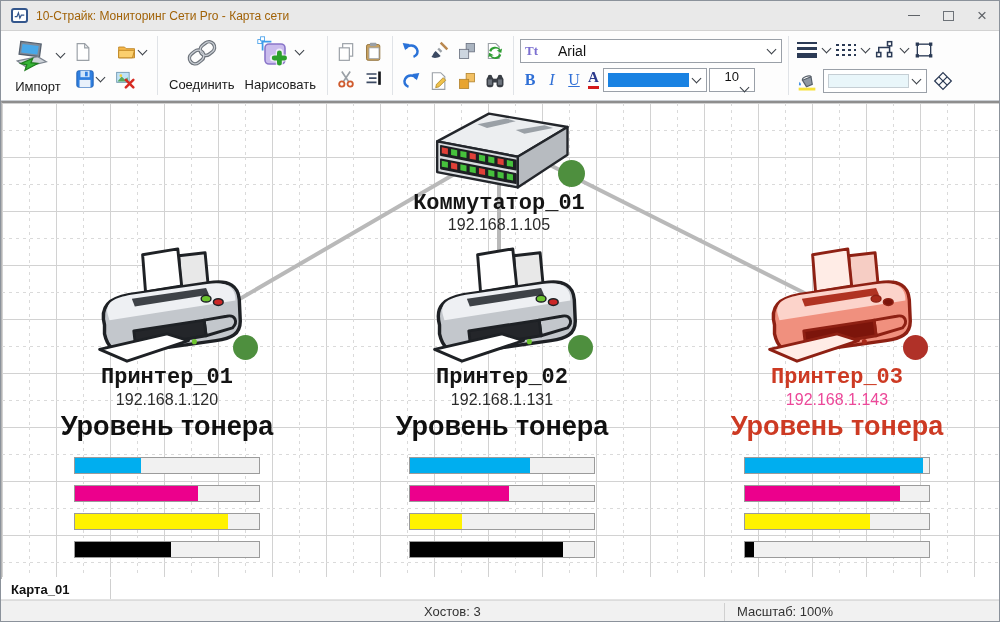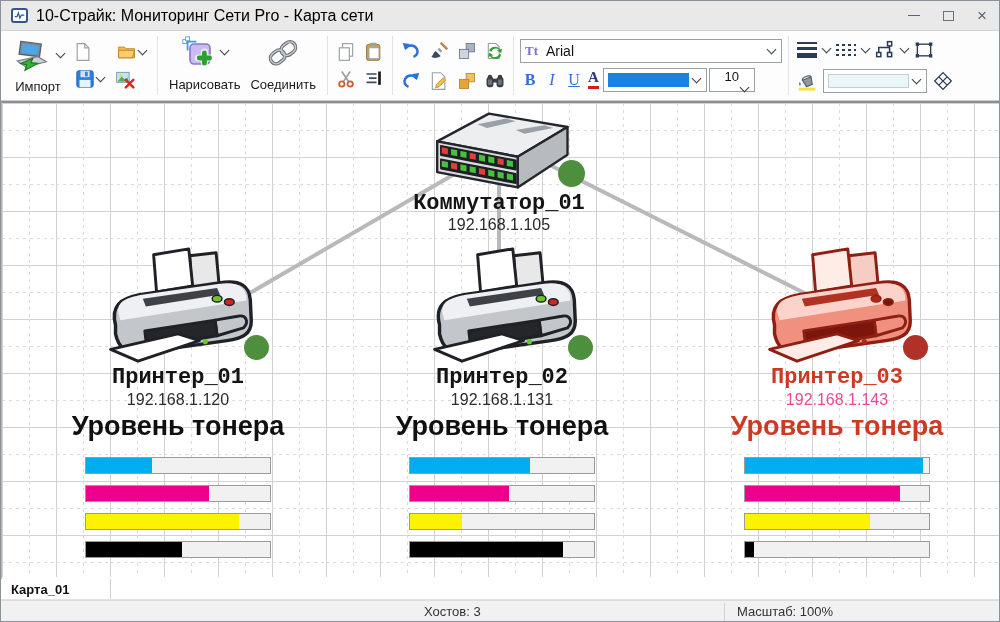--- a/index.html
+++ b/index.html
@@ -4,21 +4,21 @@
 <style>
   * { box-sizing: border-box; margin: 0; padding: 0; }
   html,body { width:1000px; height:622px; }
   body { font-family:"Liberation Sans","DejaVu Sans",sans-serif; background:#fff; }
   .window { position:relative; width:1000px; height:622px; border:1px solid #8b929b; background:#fff; overflow:hidden; }
 
   
   .titlebar { position:absolute; left:0; top:0; width:100%; height:30px; background:#e9e9e9; border-bottom:1px solid #d2d2d2; display:flex; align-items:center; }
   .appicon { width:17px; height:15px; margin:0 8px 0 10px; border:2px solid #33568c; border-radius:3px; background:#fff; position:relative; flex:0 0 auto; }
   .appicon svg { position:absolute; left:0; top:0; width:100%; height:100%; }
-  .title-text { font-size:16px; color:#000000; }
+  .title-text { font-size:12px; color:#a16207; }
   .win-controls { margin-left:auto; display:flex; height:100%; }
   .winbtn { width:34px; height:100%; display:flex; align-items:center; justify-content:center; color:#5f6368; font-size:17px; }
   .glyph-min { width:12px; height:0; border-bottom:1.6px solid #5f6368; display:block; }
   .glyph-max { width:11px; height:10px; border:1.6px solid #6d7278; display:block; }
 
   
   .toolbar { position:absolute; left:0; top:30px; width:100%; height:70px; background:#fdfdfd; border-bottom:1px solid #c9cdd2; display:flex; align-items:stretch; padding:3px 4px; }
   .tb-sep { width:1px; background:#e0e3e7; margin:2px 6px; flex:0 0 auto; }
   .tb-group { display:flex; flex-direction:column; justify-content:center; flex:0 0 auto; }
   .bigrow { display:flex; align-items:flex-start; }
@@ -26,21 +26,21 @@
   .bigicon-row { display:flex; align-items:center; gap:3px; }
   .tb-label { font-size:13px; color:#1a1a1a; white-space:nowrap; }
   .chev { display:inline-block; width:7px; height:7px; border-right:1.8px solid #3a3f46; border-bottom:1.8px solid #3a3f46; transform:rotate(45deg); margin:0 2px 3px 2px; flex:0 0 auto; }
   .smallbtn { width:24px; height:24px; display:flex; align-items:center; justify-content:center; }
   .smallbtn svg { width:20px; height:20px; }
   .grid2 { display:grid; grid-template-columns:auto auto; gap:3px 4px; align-content:center; }
   .iconrow { display:flex; align-items:center; gap:4px; height:30px; }
   .combo { border:1px solid #9aa0a8; background:#fff; display:flex; align-items:center; height:24px; padding:0 4px; }
   .combo .chev { margin-left:auto; }
   .font-combo { width:262px; }
-  .tt-icon { font-family:"Liberation Serif","DejaVu Serif",serif; color:#7b6fd0; font-weight:bold; font-size:13px; margin-right:8px; }
+  .tt-icon { font-family:"Liberation Serif","DejaVu Serif",serif; color:#7b6fd0; font-weight:bold; font-size:13px; margin-right:20px; }
   .font-name { font-size:14px; color:#111; }
   .fmt { font-family:"Liberation Serif","DejaVu Serif",serif; color:#2f6fd6; font-size:16px; width:20px; text-align:center; }
   .fmt.b { font-weight:bold; }
   .fmt.i { font-style:italic; }
   .fmt.u { text-decoration:underline; }
   .fontcolor { font-family:"Liberation Serif","DejaVu Serif",serif; color:#2b3a8c; font-weight:bold; font-size:15px; border-bottom:3px solid #d41a1a; line-height:1.05; margin:0 2px; }
   .swatch { flex:1; height:14px; margin-right:4px; }
   .color-combo { width:104px; }
   .size-combo { width:46px;flex-direction:column; }
   .size-val { font-size:13px; color:#111; }
@@ -165,43 +165,43 @@
               <path d="M13,13 L22,22 M22,13 L13,22"></path>
             </g>
           </svg>
       </span>
     </div>
 
     <div class="tb-sep"></div>
 
     <div class="tb-group bigrow" style="flex-direction:row">
       <div class="bigbtn">
-        <div class="bigicon-row">
-          <svg width="36" height="32" viewBox="0 0 40 40">
-            <path d="M3,7 H18 M7,3 V18" stroke="#3d9be9" stroke-width="2.2"></path>
-            <rect x="1" y="4.5" width="5" height="5" fill="#fff" stroke="#3d9be9"></rect>
-            <rect x="4.5" y="1" width="5" height="5" fill="#fff" stroke="#3d9be9"></rect>
-            <rect x="10" y="10" width="25" height="25" rx="5" fill="#cabced" stroke="#8a76c9" stroke-width="2"></rect>
-            <path d="M28,20 v15 M20.5,27.5 h15" stroke="#fff" stroke-width="9" stroke-linecap="round" opacity="0.7"></path>
-            <path d="M28,21 v13 M21.5,27.5 h13" stroke="#2ca02c" stroke-width="6" stroke-linecap="round"></path>
-          </svg>
-          <span class="chev"></span>
-        </div>
-        <span class="tb-label">Нарисовать</span>
-      </div>
-      <div class="bigbtn">
         <svg width="34" height="32" viewBox="0 0 40 40">
           <g transform="rotate(-38 20 21)" fill="none">
             <rect x="2" y="14" width="19" height="14" rx="7" stroke="#6d737b" stroke-width="4.5"></rect>
             <rect x="19" y="14" width="19" height="14" rx="7" stroke="#6d737b" stroke-width="4.5"></rect>
             <rect x="2" y="14" width="19" height="14" rx="7" stroke="#c9ced4" stroke-width="1.6"></rect>
             <rect x="19" y="14" width="19" height="14" rx="7" stroke="#c9ced4" stroke-width="1.6"></rect>
           </g>
         </svg>
         <span class="tb-label">Соединить</span>
+      </div>
+      <div class="bigbtn">
+        <div class="bigicon-row">
+          <svg width="36" height="32" viewBox="0 0 40 40">
+            <path d="M3,7 H18 M7,3 V18" stroke="#3d9be9" stroke-width="2.2"></path>
+            <rect x="1" y="4.5" width="5" height="5" fill="#fff" stroke="#3d9be9"></rect>
+            <rect x="4.5" y="1" width="5" height="5" fill="#fff" stroke="#3d9be9"></rect>
+            <rect x="10" y="10" width="25" height="25" rx="5" fill="#cabced" stroke="#8a76c9" stroke-width="2"></rect>
+            <path d="M28,20 v15 M20.5,27.5 h15" stroke="#fff" stroke-width="9" stroke-linecap="round" opacity="0.7"></path>
+            <path d="M28,21 v13 M21.5,27.5 h13" stroke="#2ca02c" stroke-width="6" stroke-linecap="round"></path>
+          </svg>
+          <span class="chev"></span>
+        </div>
+        <span class="tb-label">Нарисовать</span>
       </div>
     </div>
 
     <div class="tb-sep"></div>
 
     <div class="tb-group grid2">
       <span class="smallbtn">
         <svg viewBox="0 0 24 24">
             <rect x="8" y="2" width="12" height="15" fill="#fff" stroke="#9aa0a6" stroke-width="1.4"></rect>
             <rect x="4" y="7" width="12" height="15" fill="#fff" stroke="#9aa0a6" stroke-width="1.4"></rect>
@@ -440,21 +440,21 @@
               <rect x="63" y="19.2" width="6.4" height="6.2" fill="#46c13c"></rect>
               <rect x="72.7" y="19.2" width="6.4" height="6.2" fill="#46c13c"></rect>
           </g>
         </g>
       </svg>
       <span class="status-dot" style="left: 209px; top: 55px; width: 27px; height: 27px; background: rgb(78, 143, 62);"></span>
       <div class="node-name" style="top:86px">Коммутатор_01</div>
       <div class="node-ip" style="top:111px">192.168.1.105</div>
     </div>
 
-    <div class="mapnode" style="left:26px; top:140px; height:320px">
+    <div class="mapnode" style="left:15px; top:140px; height:320px">
       <svg class="node-img printer-img" style="left:66px; top:0; width:170px; height:125px" viewBox="0 0 170 128">
           <use href="#sym-printer"></use>
         </svg>
       <span class="status-dot" style="left: 216px; top: 92px; width: 25px; height: 25px; background: rgb(78, 143, 62);"></span>
       <div class="node-name p-name">Принтер_01</div>
       <div class="node-ip p-ip">192.168.1.120</div>
       <div class="toner-title p-title">Уровень тонера</div>
       <div class="toner-track t1">
           <div class="toner-fill" style="width: 36%; background: rgb(0, 174, 239);"></div>
         </div>

